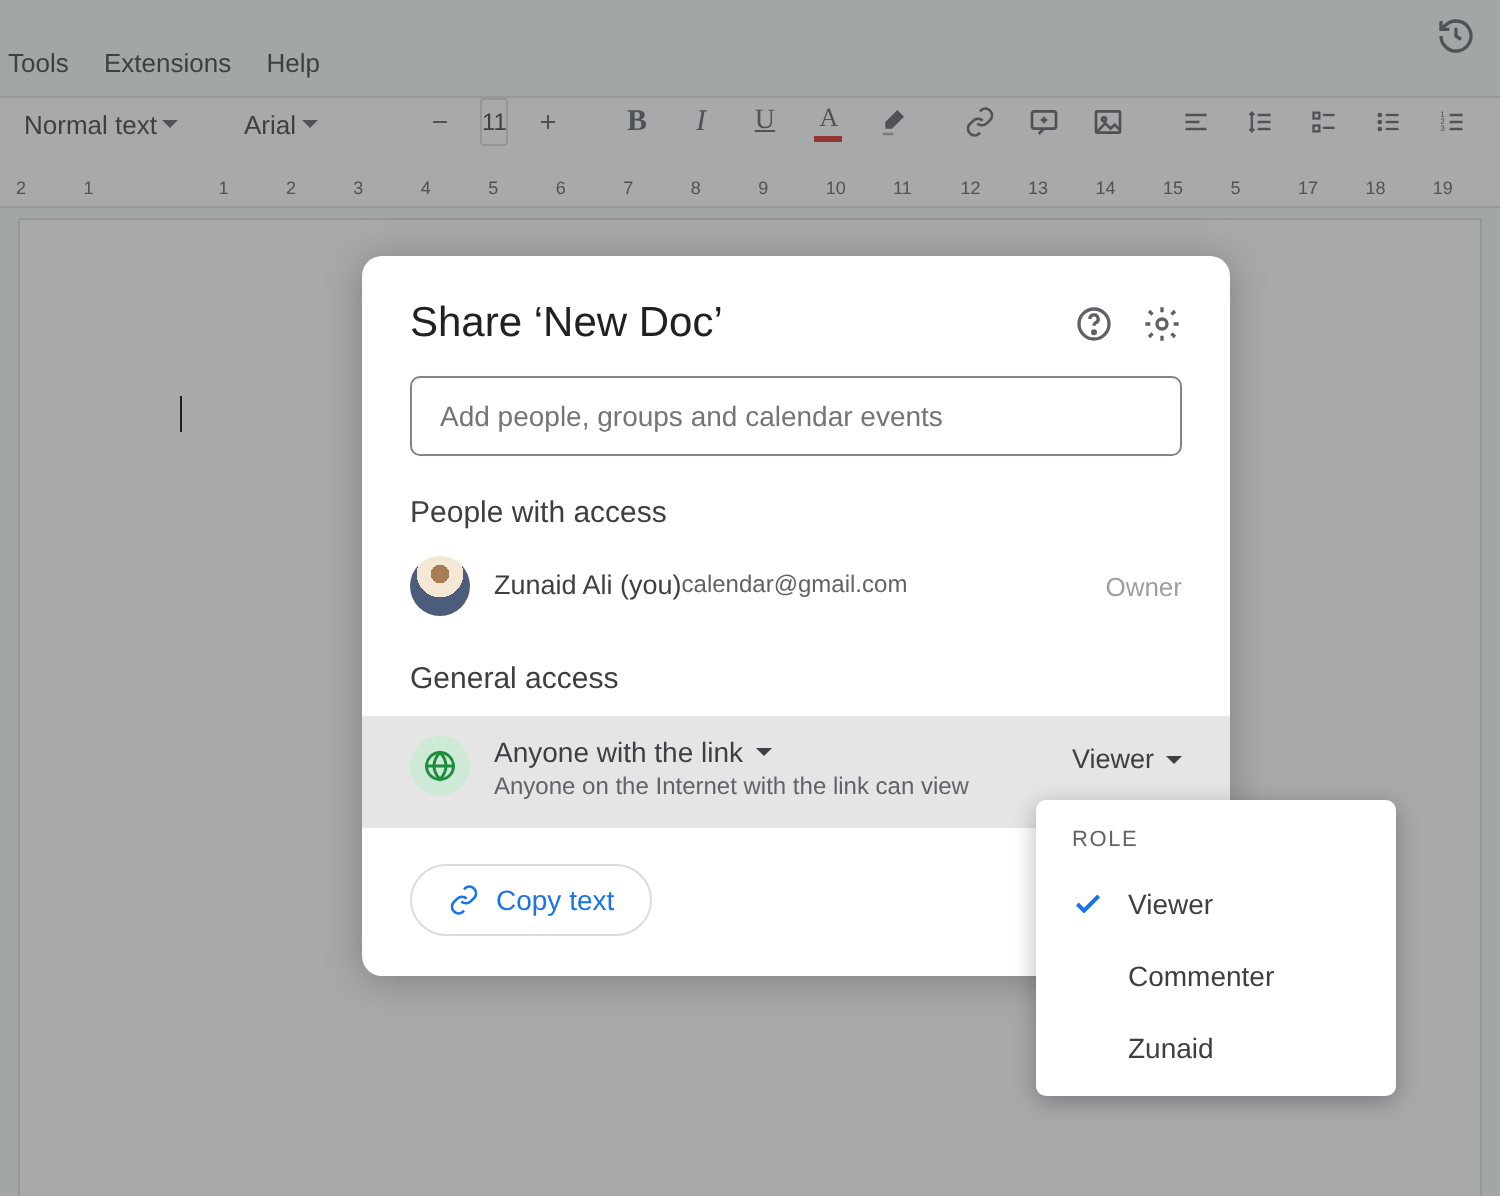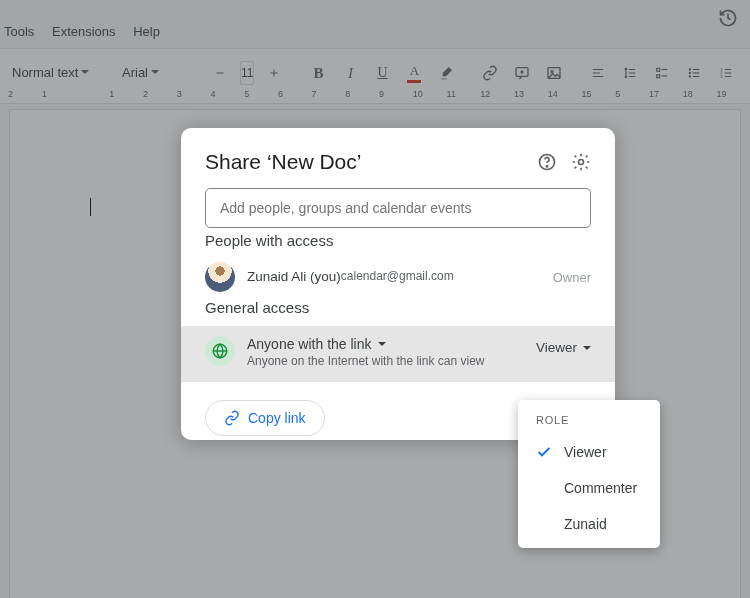--- a/index.html
+++ b/index.html
@@ -1,55 +1,55 @@
 <!DOCTYPE html>
 <html><head>
 <meta charset="utf-8">
 <style>
 html,body{margin:0;padding:0;width:750px;height:598px;overflow:hidden;font-family:Arial,Helvetica,sans-serif;background:#f8f9fa;}
 #bg{position:absolute;inset:0;}
 .scrim{position:absolute;inset:0;background:rgba(60,64,67,0.45);z-index:10;}
 .menu-bar{position:absolute;top:24px;left:0;right:0;height:22px;font-size:13px;color:#3c4043;padding-left:4px;}
 .menu-bar span{margin-right:14px;cursor:default;text-align:center;}
-.toolbar{position:absolute;top:48px;left:0;right:0;height:36px;border-top:1px solid #e0e0e0;border-bottom:1px solid #e0e0e0;background:#fff;display:flex;align-items:flex-end;font-size:13px;color:#3c4043;}
+.toolbar{position:absolute;top:48px;left:0;right:0;height:36px;border-top:1px solid #e0e0e0;border-bottom:1px solid #e0e0e0;background:#fff;display:flex;align-items:flex-start;font-size:13px;color:#3c4043;}
 .tb-sep{width:1px;height:20px;background:#e0e0e0;margin:0 6px;}
 .tb-item{display:flex;align-items:center;justify-content:center;min-width:24px;height:24px;padding:0 4px;color:#5f6368;cursor:pointer;border-radius:3px;}
 .tb-drop{display:flex;align-items:center;gap:3px;padding:0 6px;height:26px;color:#3c4043;cursor:pointer;}
 .tb-drop .chev{width:0;height:0;border-left:4px solid transparent;border-right:4px solid transparent;border-top:4px solid #5f6368;}
 .tb-font-size{display:flex;align-items:center;border:1px solid #dadce0;height:22px;width:28px;justify-content:center;margin:0 4px;font-size:12px;border-radius:2px;}
 .ruler{position:absolute;top:85px;left:0;right:0;height:18px;background:#fff;border-bottom:1px solid #e0e0e0;font-size:9px;color:#5f6368;display:flex;align-items:center;padding-left:8px;overflow:hidden;}
 .ruler span{display:inline-block;width:36px;text-align:left;}
 .page{position:absolute;top:110px;left:10px;right:10px;bottom:0;background:#fff;box-shadow:0 0 0 1px #ddd;}
 .cursor{position:absolute;top:88px;left:80px;width:1px;height:18px;background:#000;}
 .history-icon{position:absolute;top:8px;right:12px;color:#5f6368;cursor:pointer;}
 
 
-.modal{position:absolute;top:128px;left:181px;width:434px;background:#fff;border-radius:10px;box-shadow:0 2px 20px rgba(0,0,0,0.25);z-index:20;padding:22px 24px 4px 24px;box-sizing:border-box;color:#3c4043;}
+.modal{position:absolute;top:128px;left:181px;width:434px;background:#fff;border-radius:10px;box-shadow:0 2px 20px rgba(0,0,0,0.25);z-index:20;padding:22px 24px 20px 24px;box-sizing:border-box;color:#3c4043;}
 .modal-title-row{display:flex;align-items:center;justify-content:space-between;margin-bottom:14px;}
 .modal-title{font-size:21px;font-weight:400;color:#202124;}
 .modal-icons{display:flex;gap:14px;color:#5f6368;}
 .modal-icons div{cursor:pointer;}
 .people-input{width:100%;height:40px;border:1px solid #80868b;border-radius:5px;padding:0 14px;font-size:14px;color:#5f6368;box-sizing:border-box;outline:none;}
-.section-label{font-size:15px;font-weight:500;color:#3c4043;margin-top:4px;margin-bottom:10px;}
+.section-label{font-size:15px;font-weight:500;color:#3c4043;margin-top:20px;margin-bottom:10px;}
 .person-row{display:flex;align-items:center;gap:12px;padding:3px 0;}
 .avatar{width:30px;height:30px;border-radius:50%;background:radial-gradient(circle at 50% 30%, #a67c52 0 18%, #f4e7d3 18% 45%, #4b5d7a 45% 100%);flex:0 0 30px;}
 .person-info{flex:1;display:flex;flex-direction:row;line-height:1.25;}
 .person-name{font-size:13.5px;color:#3c4043;}
 .person-email{font-size:12px;color:#5f6368;}
 .person-role{font-size:13px;color:#9aa0a6;}
 .general-row{display:flex;align-items:flex-start;gap:12px;margin:0 -24px;padding:10px 24px 14px 24px;background:#e5e5e5;}
 .globe-icon{width:30px;height:30px;border-radius:50%;background:#ceead6;color:#1e8e3e;display:flex;align-items:center;justify-content:center;flex:0 0 30px;}
 .general-main{flex:1;}
 .general-top{display:flex;align-items:center;gap:6px;font-size:14px;font-weight:500;color:#3c4043;}
 .general-top .chev{width:0;height:0;border-left:4px solid transparent;border-right:4px solid transparent;border-top:4px solid #3c4043;}
 .general-sub{font-size:12px;color:#5f6368;margin-top:2px;}
 .viewer-chip{display:flex;align-items:center;gap:6px;color:#3c4043;font-size:13.5px;cursor:pointer;padding-top:4px;}
 .viewer-chip .chev{width:0;height:0;border-left:4px solid transparent;border-right:4px solid transparent;border-top:4px solid #3c4043;}
 .copy-link{display:inline-flex;align-items:center;gap:8px;border:1px solid #dadce0;border-radius:20px;height:36px;padding:0 18px;color:#1a73e8;font-size:14px;font-weight:500;margin-top:18px;cursor:pointer;background:#fff;}
-.role-menu{position:absolute;top:400px;left:518px;width:142px;background:#fff;border-radius:5px;box-shadow:0 3px 12px rgba(0,0,0,0.28);z-index:30;padding:10px 0 6px 0;font-size:14px;color:#3c4043;}
+.role-menu{position:absolute;top:400px;left:518px;width:180px;background:#fff;border-radius:5px;box-shadow:0 3px 12px rgba(0,0,0,0.28);z-index:30;padding:10px 0 6px 0;font-size:14px;color:#3c4043;}
 .role-menu-label{font-size:11px;letter-spacing:0.8px;color:#5f6368;padding:4px 18px 8px 18px;}
 .role-item{display:flex;align-items:center;gap:12px;padding:10px 18px;cursor:pointer;}
 .role-item .check{width:16px;height:16px;color:#1a73e8;display:flex;align-items:center;justify-content:center;}
 svg{display:block;}
 </style>
 </head>
 <body>
 
 <div id="bg">
   <div class="history-icon">
@@ -247,21 +247,21 @@
       <span>Viewer</span>
       <div class="chev"></div>
     </div>
   </div>
 
   <button class="copy-link">
     <svg width="16" height="16" viewBox="0 0 24 24" fill="none" stroke="#1a73e8" stroke-width="2">
         <path d="M10 13a5 5 0 0 0 7 0l3-3a5 5 0 0 0-7-7l-1 1"></path>
         <path d="M14 11a5 5 0 0 0-7 0l-3 3a5 5 0 0 0 7 7l1-1"></path>
       </svg>
-    <span>Copy link</span>
+    <span>Copy text</span>
   </button>
 </div>
 
 <div class="role-menu">
   <div class="role-menu-label">ROLE</div>
   <div id="role-items">
       <div class="role-item">
         <div class="check">
           <svg width="16" height="16" viewBox="0 0 24 24" fill="none" stroke="#1a73e8" stroke-width="3">
             <polyline points="4 12 9 17 20 6"></polyline>

